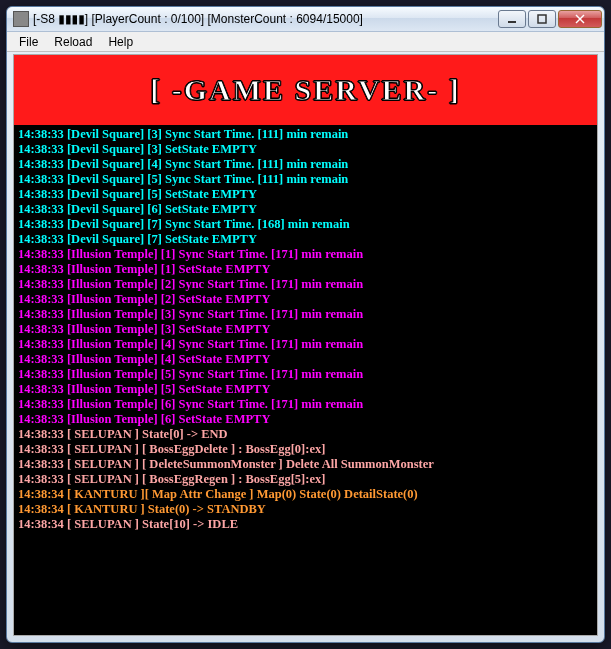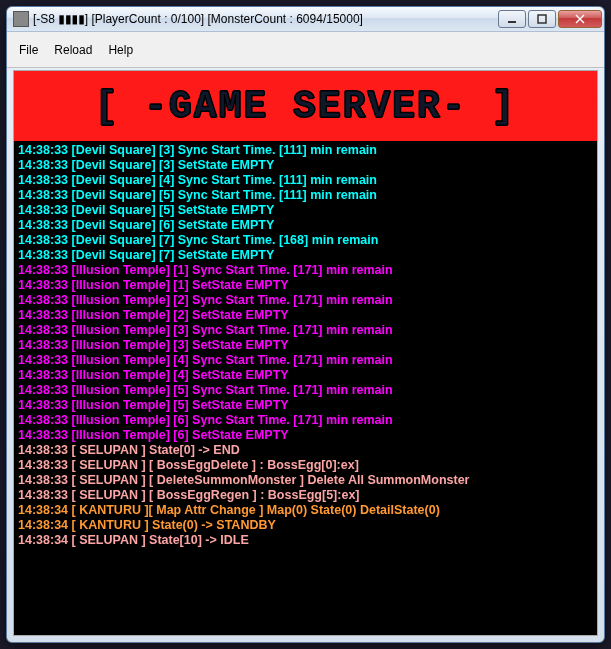--- a/index.html
+++ b/index.html
@@ -56,21 +56,21 @@
     font-size: 11px;
     color: #333;
   }
   .winbtn.close {
     width: 44px;
     background: linear-gradient(180deg, #e9a0a0, #cf5b5b 45%, #c33a3a 46%, #d25b5b);
     color: #fff;
     border-color: #963;
   }
   .menubar {
-    height: 36px;
+    height: 20px;
     background: #f0f0f0;
     display: flex;
     align-items: center;
     padding: 0 4px;
     border-bottom: 1px solid #c0c0c0;
   }
   .menuitem {
     padding: 2px 8px;
     color: #000;
     font-size: 12px;
@@ -83,32 +83,32 @@
     border: 1px solid #aaa;
   }
   .banner {
     height: 70px;
     background: #ff1a1a;
     display: flex;
     align-items: center;
     justify-content: center;
   }
   .banner-text {
-    font-family: Liberation Mono, monospace;
-    font-size: 38px;
+    font-family: Liberation Serif, serif;
+    font-size: 30px;
     font-weight: bold;
     letter-spacing: 2px;
-    color: #0f172a;
+    color: #ffffff;
     -webkit-text-stroke: 1px #000;
     text-shadow: 1px 0 #000, -1px 0 #000, 0 1px #000, 0 -1px #000;
   }
   .log {
     padding: 2px 4px;
     background: #000;
-    font-family: Liberation Sans, sans-serif;
+    font-family: Liberation Serif, serif;
     font-size: 12.5px;
     font-weight: bold;
     line-height: 15px;
   }
   .log-line { white-space: nowrap; }
   .c-cyan   { color: #00ffff; }
   .c-magenta{ color: #ff00ff; }
   .c-blue   { color: #fca5a5; }
   .c-orange { color: #ff9933; }
 </style>

